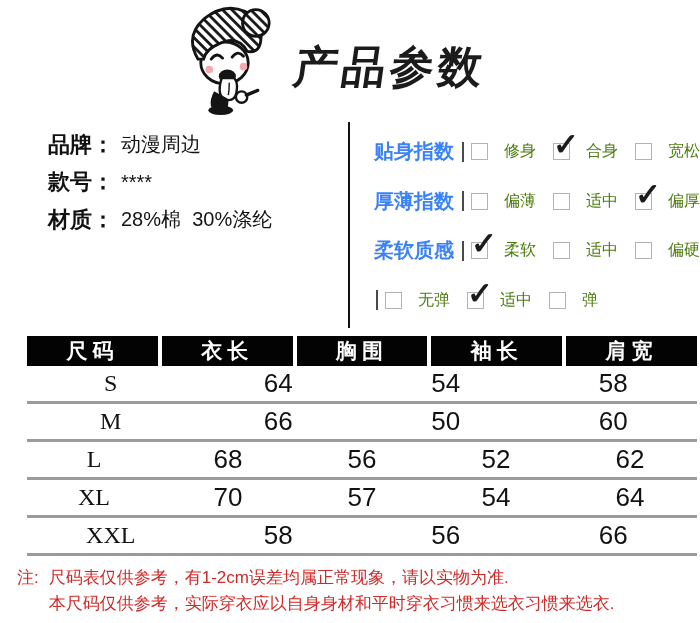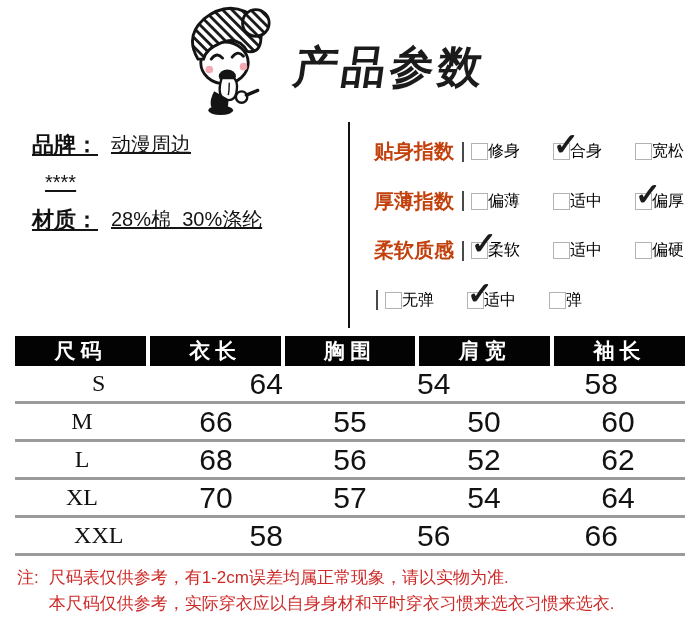--- a/index.html
+++ b/index.html
@@ -17,51 +17,51 @@
   .title {
     margin: 34px 0 0 12px;
     font-size: 44px; font-weight: 900; letter-spacing: 4px;
     transform: skewX(-8deg);
     color: #1b1b1b;
     white-space: nowrap;
   }
 
   
   .info { position: absolute; top: 126px; left: 0; width: 700px; height: 200px; }
-  .left-col { position: absolute; left: 32px; top: 0; width: 300px; text-decoration: underline; }
+  .left-col { position: absolute; left: 48px; top: 0; width: 300px; }
   .info-row { height: 37.6px; display: flex; align-items: center; }
   .info-label { font-size: 22px; font-weight: bold; color: #111; white-space: nowrap; }
-  .info-value { font-size: 20px; color: #141414; margin-left: 13px; white-space: pre; }
+  .info-value { font-size: 20px; color: #141414; margin-left: 7px; white-space: pre; }
   .v-divider { position: absolute; left: 348px; top: -4px; width: 2px; height: 206px; background: #121212; }
   .right-col { position: absolute; left: 374px; top: 1px; width: 320px; }
   .scale-row { height: 49.5px; display: flex; align-items: center; }
-  .scale-label { font-size: 20px; font-weight: bold; color: #c2410c; width: 86px; flex: none; white-space: nowrap; }
+  .scale-label { font-size: 20px; font-weight: bold; color: #3b82f6; width: 86px; flex: none; white-space: nowrap; }
   .scale-bar { width: 2px; height: 20px; background: #4a4a4a; margin: 0 7px 0 2px; flex: none; }
   .option { display: flex; align-items: center; width: 82px; flex: none; }
   .checkbox {
     position: relative; width: 15px; height: 15px;
     border: 1px solid #b3b3b3; background: #fff; flex: none;
   }
   .tick {
     display: none; position: absolute; left: -1px; top: -15px;
     font-size: 31px; line-height: 1; font-weight: bold; color: #1b1b1b;
   }
   .checkbox.checked .tick { display: block; }
-  .option-text { font-size: 16px; color: #000000; margin-left: 0; white-space: nowrap; }
-
-  
-  .size-table { position: absolute; left: 15px; top: 336px; width: 670px; }
+  .option-text { font-size: 16px; color: #4d7c0f; margin-left: 16px; white-space: nowrap; }
+
+  
+  .size-table { position: absolute; left: 27px; top: 336px; width: 670px; }
   .t-head { display: flex; gap: 4px; height: 30px; }
   .th {
     flex: 1; background: #030303; color: #fff;
     font-size: 21px; font-weight: bold; letter-spacing: 5px;
     display: flex; align-items: center; justify-content: center;
   }
   .t-row { display: flex; height: 35px; align-items: center; border-bottom: 3px solid #9b9b9b; }
-  .td { flex: 1; text-align: center; font-size: 30px; color: #121212; }
+  .td { flex: 1; text-align: center; font-size: 26px; color: #121212; }
   .td.size-cell { font-family: "Liberation Serif", serif; font-size: 24px; }
 
   
   .notes { position: absolute; left: 17px; top: 566px; display: flex; color: #cc2b29; font-size: 17px; line-height: 1.45; }
   .note-prefix { margin-right: 10px; white-space: nowrap; }
   .note-lines .note-line { white-space: nowrap; margin-bottom: 1px; }
 </style>
 </head>
 <body>
 
@@ -105,20 +105,21 @@
   </div>
 
   <div class="info">
 
     <div class="left-col">
       <div class="info-row">
         <span class="info-label">品牌：</span>
         <span class="info-value">动漫周边</span>
       </div>
       <div class="info-row">
+        <span class="info-label">款号：</span>
         <span class="info-value">****</span>
       </div>
       <div class="info-row">
         <span class="info-label">材质：</span>
         <span class="info-value">28%棉  30%涤纶</span>
       </div>
     </div>
 
     <div class="v-divider"></div>
 
@@ -200,34 +201,33 @@
       </div>
 
     </div>
   </div>
 
   <div class="size-table">
     <div class="t-head">
       <div class="th">尺码</div>
       <div class="th">衣长</div>
       <div class="th">胸围</div>
+      <div class="th">袖长</div>
       <div class="th">肩宽</div>
-      <div class="th">袖长</div>
     </div>
 
     <div class="t-row">
       <div class="td size-cell">S</div>
       <div class="td">64</div>
       <div class="td">54</div>
       <div class="td">58</div>
     </div>
     <div class="t-row">
       <div class="td size-cell">M</div>
       <div class="td">66</div>
-      <div class="td">55</div>
       <div class="td">50</div>
       <div class="td">60</div>
     </div>
     <div class="t-row">
       <div class="td size-cell">L</div>
       <div class="td">68</div>
       <div class="td">56</div>
       <div class="td">52</div>
       <div class="td">62</div>
     </div>

